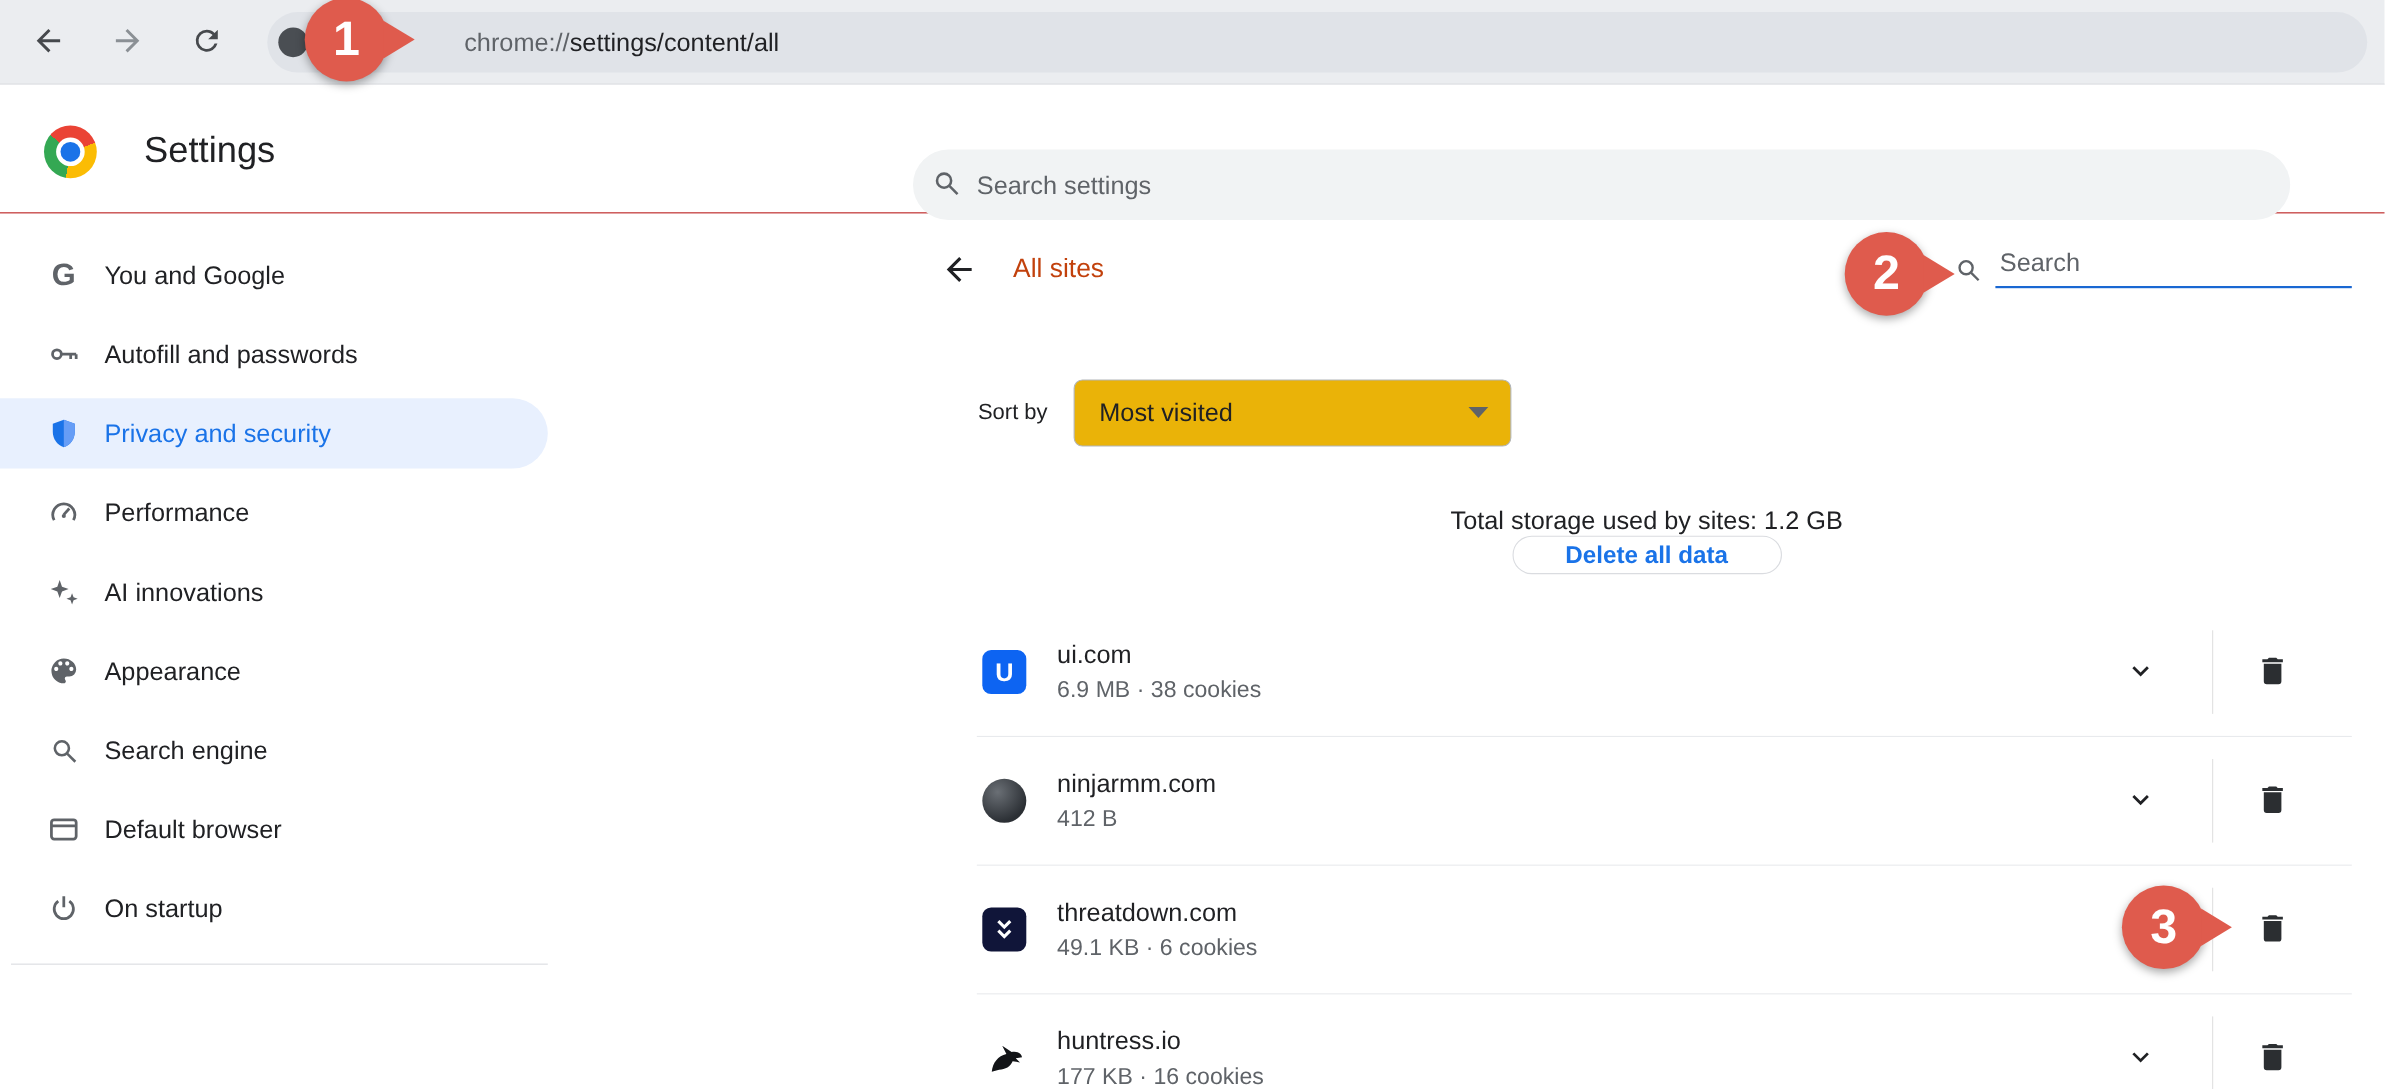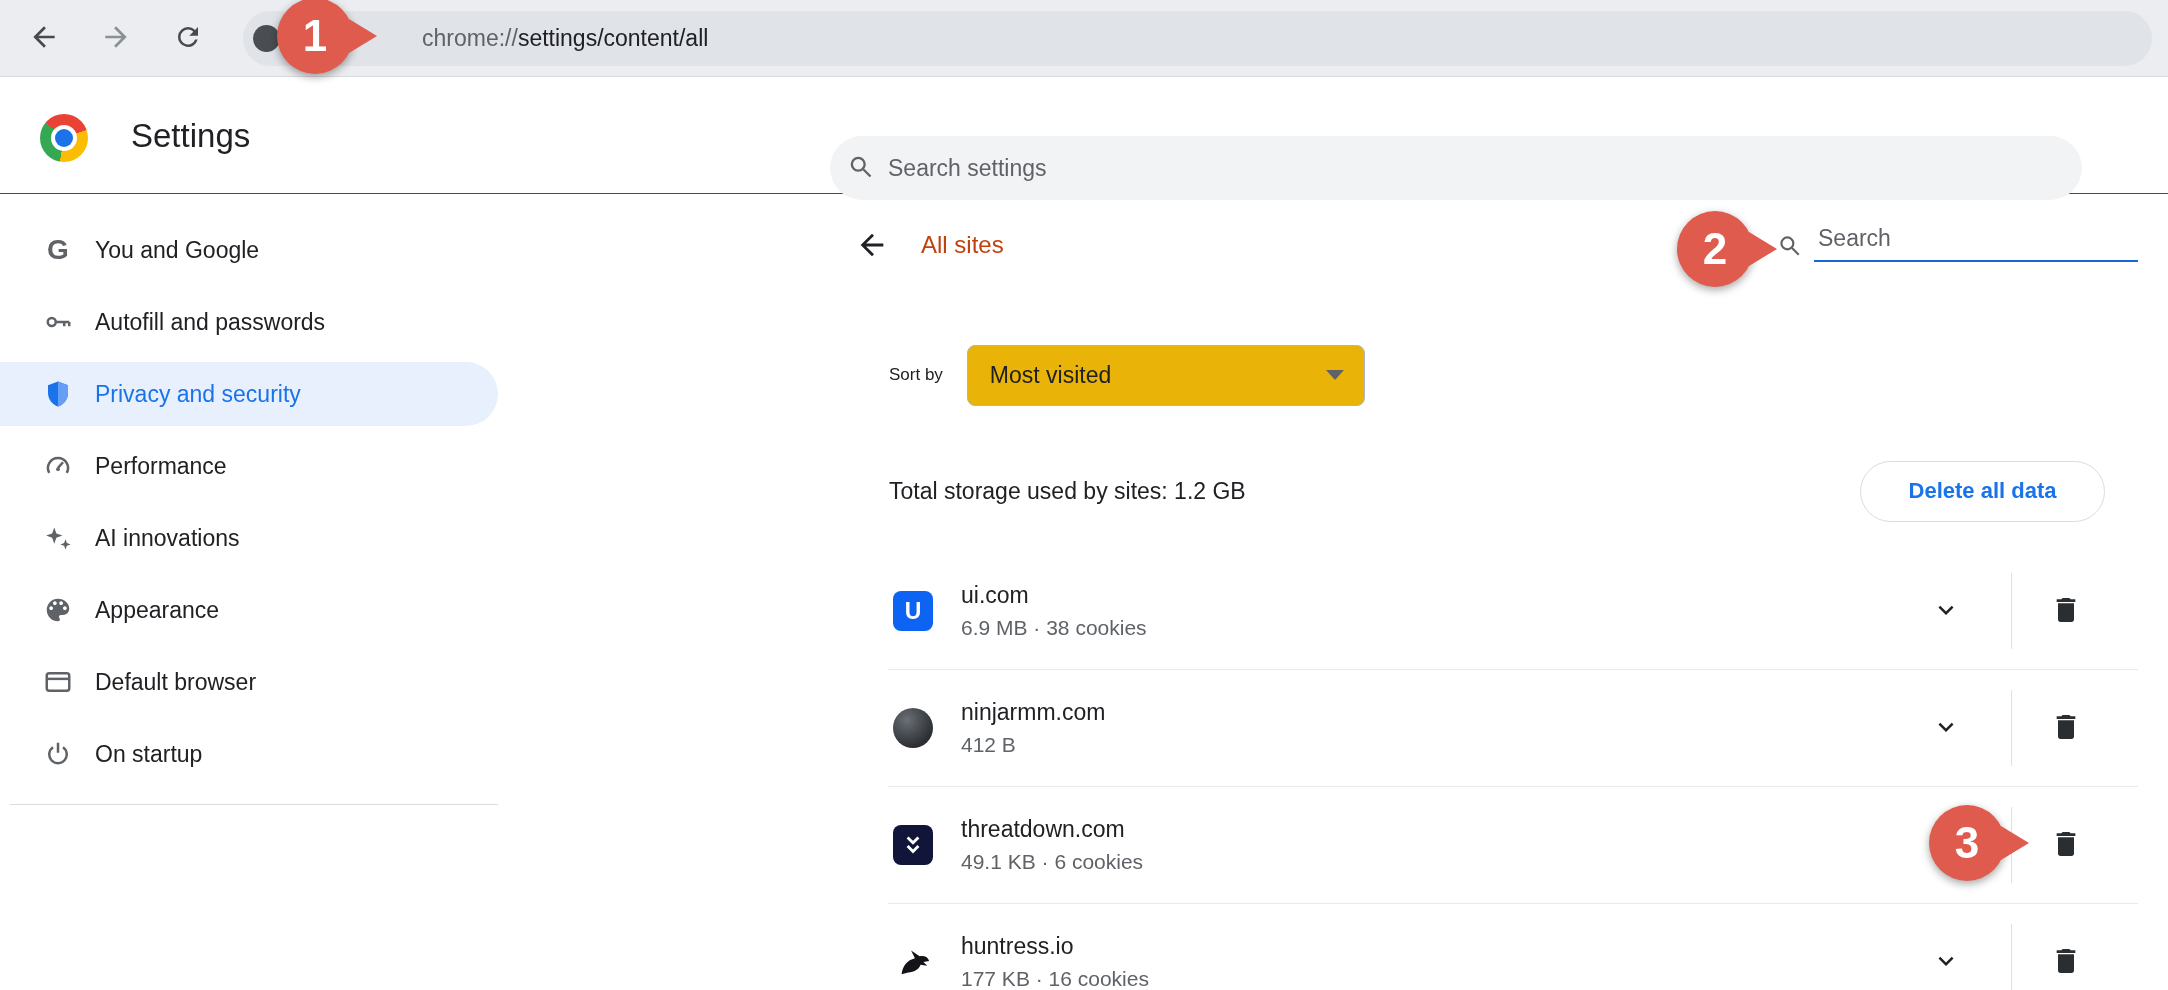--- a/index.html
+++ b/index.html
@@ -37,24 +37,24 @@
   .side-divider{margin-top:18px;margin-left:10px;height:1px;width:488px;background:#dadce0;}
   
   .main{position:absolute;left:830px;top:194px;width:1338px;height:796px;}
   .page-back{position:absolute;left:22px;top:32px;width:40px;height:40px;border:none;background:transparent;padding:0;cursor:pointer;display:flex;align-items:center;justify-content:center;}
   .page-title{position:absolute;left:91px;top:37px;font-size:24px;color:#c2410c;}
   .page-search-icon{position:absolute;left:946px;top:38px;}
   .page-search{position:absolute;left:984px;top:24px;width:324px;height:44px;}
   .page-search input{width:100%;height:100%;border:none;border-bottom:2px solid #1967d2;background:transparent;outline:none;font-size:23px;color:#202124;padding:0 0 2px 4px;box-sizing:border-box;font-family:"Liberation Sans",sans-serif;}
   .page-search input::placeholder{color:#5f6368;}
   .sort-row{position:absolute;left:59px;top:150px;height:62px;display:flex;align-items:center;gap:24px;}
-  .sort-label{font-size:17px;text-align:right;}
+  .sort-label{font-size:20px;text-align:right;}
   .sort-select{width:398px;height:61px;border:1px solid #b2b6ba;border-radius:8px;display:flex;align-items:center;justify-content:space-between;padding:0 20px 0 22px;box-sizing:border-box;font-size:23px;background:#eab308;cursor:pointer;}
   .caret-down{width:0;height:0;border-left:9px solid transparent;border-right:9px solid transparent;border-top:10px solid #5f6368;}
-  .storage-row{position:absolute;left:59px;right:63px;top:266px;height:62px;display:flex;align-items:center;justify-content:space-between;}
+  .storage-row{position:absolute;left:59px;right:63px;top:266px;height:62px;display:flex;align-items:center;justify-content:space-between;flex-direction:column;}
   .storage-text{font-size:23px;}
   .delete-all-btn{width:245px;height:61px;border:1px solid #dadce0;border-radius:31px;background:#fff;color:#1a73e8;font-size:22px;font-weight:600;cursor:pointer;font-family:"Liberation Sans",sans-serif;}
   .site-list{position:absolute;left:58px;right:30px;top:359px;}
   .site-row{height:116px;display:flex;align-items:center;border-bottom:1px solid #e8eaed;position:relative;}
   .fav{width:40px;height:40px;margin-left:5px;margin-right:28px;flex:none;display:flex;align-items:center;justify-content:center;border-radius:8px;}
   .fav-ui{background:#0d64f2;color:#fff;font-weight:700;font-size:23px;}
   .fav-globe{border-radius:50%;background:radial-gradient(circle at 35% 30%,#6a6f75,#2b2f34 72%);}
   .fav-threatdown{background:#101539;}
   .fav-huntress{background:transparent;}
   .site-text{display:flex;flex-direction:column;gap:7px;}
@@ -169,20 +169,29 @@
     <div class="side-item">
       <span class="side-icon">
         <svg width="30" height="30" viewBox="0 0 24 24" fill="#5f6368">
             <path d="M12 3a9 9 0 0 0 0 18c.83 0 1.5-.67 1.5-1.5 0-.39-.15-.74-.39-1.01-.23-.26-.38-.61-.38-.99 0-.83.67-1.5 1.5-1.5H16a5 5 0 0 0 5-5c0-4.42-4.03-8-9-8zm-5.5 9c-.83 0-1.5-.67-1.5-1.5S5.67 9 6.5 9 8 9.67 8 10.5 7.33 12 6.5 12zm3-4C8.67 8 8 7.33 8 6.5S8.67 5 9.5 5s1.5.67 1.5 1.5S10.33 8 9.5 8zm5 0c-.83 0-1.5-.67-1.5-1.5S13.67 5 14.5 5s1.5.67 1.5 1.5S15.33 8 14.5 8zm3 4c-.83 0-1.5-.67-1.5-1.5S16.67 9 17.5 9s1.5.67 1.5 1.5-.67 1.5-1.5 1.5z"></path>
           </svg>
       </span>
       <span>Appearance</span>
     </div>
     <div class="side-item">
       <span class="side-icon">
+        <svg width="28" height="28" viewBox="0 0 24 24" fill="none" stroke="#5f6368" stroke-width="2">
+            <circle cx="10.5" cy="10.5" r="5.5"></circle>
+            <path d="M14.8 14.8 21 21"></path>
+          </svg>
+      </span>
+      <span>Search engine</span>
+    </div>
+    <div class="side-item">
+      <span class="side-icon">
         <svg width="30" height="30" viewBox="0 0 24 24" fill="none" stroke="#5f6368" stroke-width="2">
             <rect x="3" y="5" width="18" height="14" rx="2"></rect>
             <path d="M3 9.5h18"></path>
           </svg>
       </span>
       <span>Default browser</span>
     </div>
     <div class="side-item">
       <span class="side-icon">
         <svg width="30" height="30" viewBox="0 0 24 24" fill="none" stroke="#5f6368" stroke-width="2">

